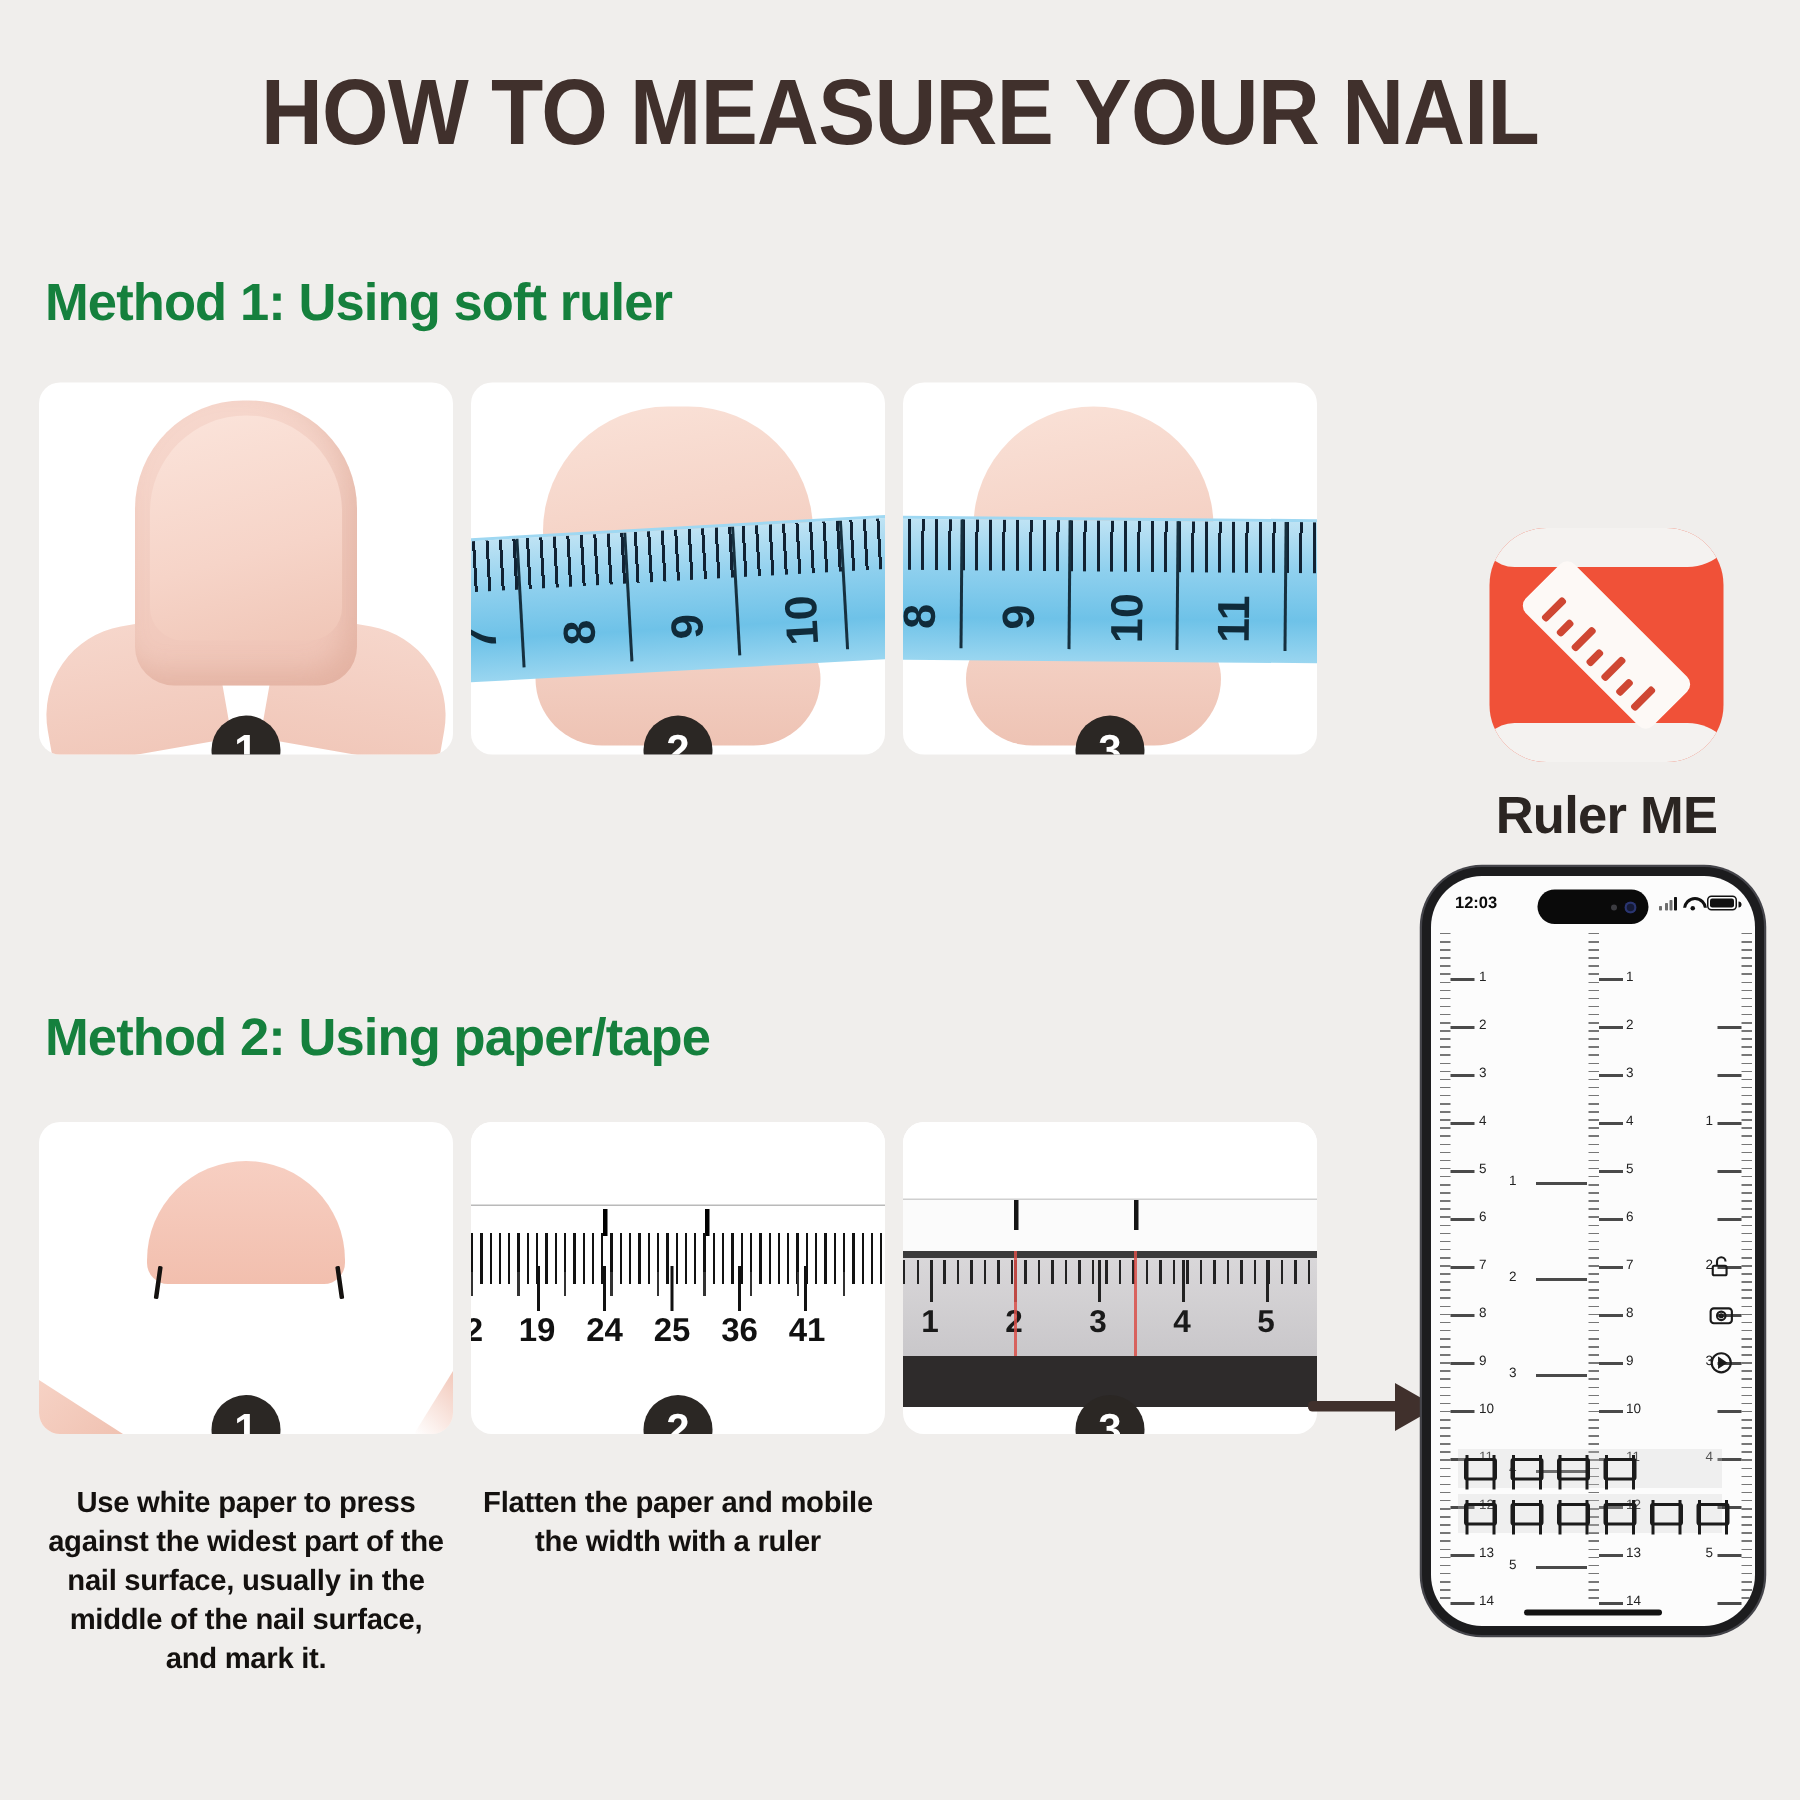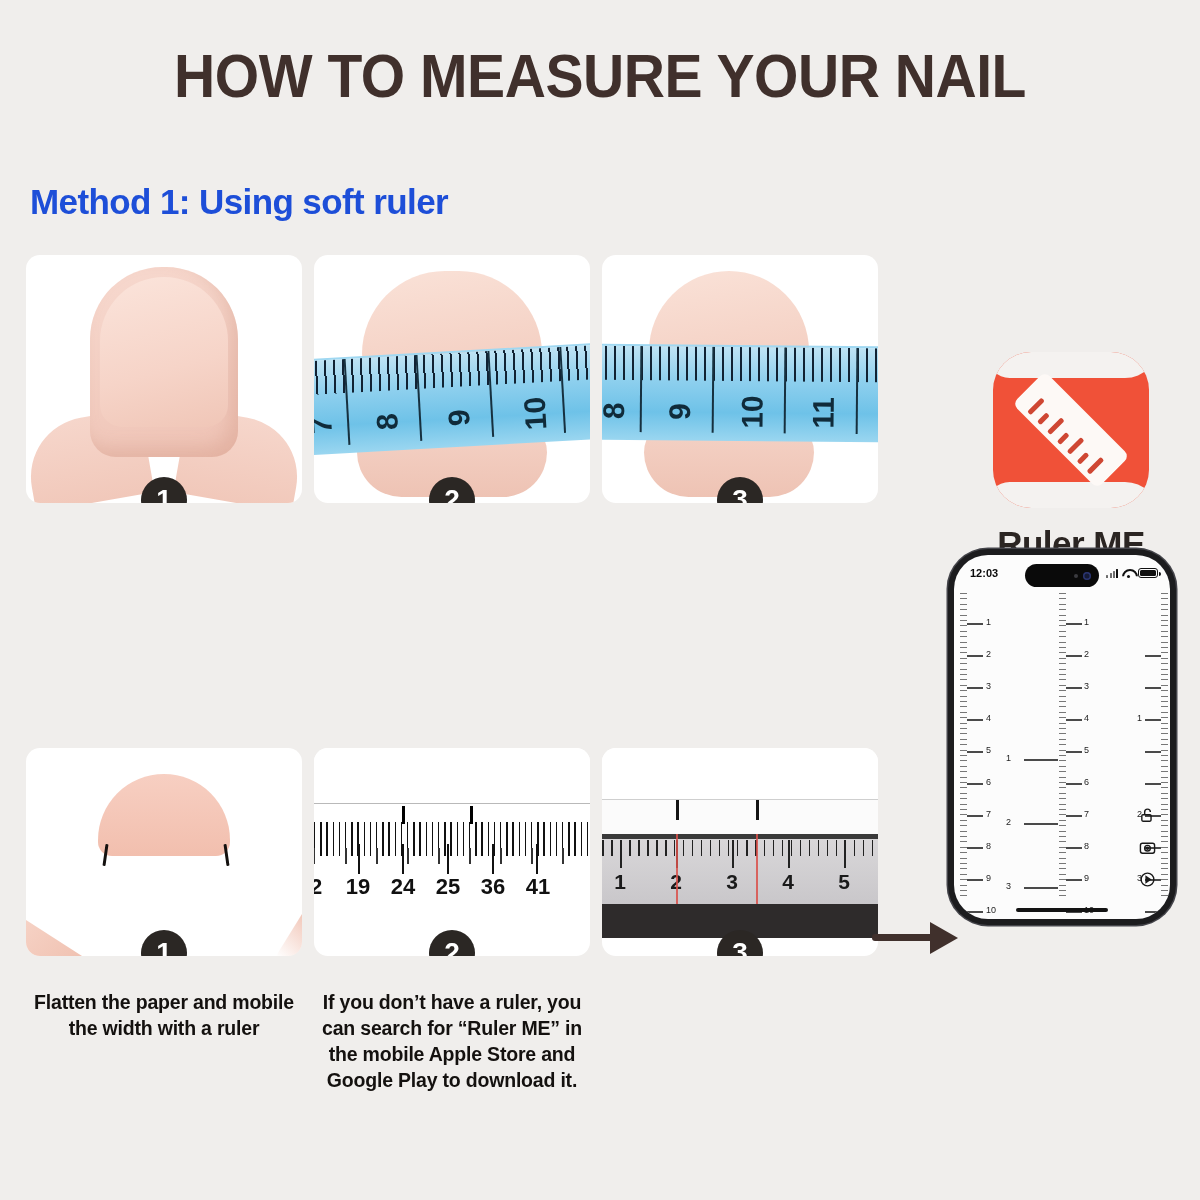--- a/index.html
+++ b/index.html
@@ -18,21 +18,21 @@
     font-size: 62px; font-weight: 700; letter-spacing: -0.5px;
     color: #40302c;
     font-family: "Liberation Sans", sans-serif;
     transform: scaleX(0.92);
     white-space: nowrap;
   }
 
   
   .method-heading {
     position: absolute; left: 30px;
-    font-size: 35px; font-weight: 700; color: #1d4ed8;
+    font-size: 35px; font-weight: 700; color: #15803d;
     letter-spacing: -0.6px;
   }
   #m1-heading { top: 182px; }
   #m2-heading { top: 672px; }
 
   
   .row { position: absolute; left: 26px; width: 850px; }
   #row1 { top: 255px; }
   #row2 { top: 748px; }
   .cards { display: flex; gap: 12px; }
@@ -247,22 +247,22 @@
   .app-icon .ruler i:nth-child(7) { top: 100px; }
 
   .app-name {
     position: absolute; left: 930px; top: 524px; width: 282px;
     text-align: center; font-size: 35px; font-weight: 700; color: #2b2522;
     letter-spacing: -0.5px;
   }
 
   
   .phone {
-    position: absolute; left: 948px; top: 549px;
-    width: 228px; height: 376px;
+    position: absolute; left: 948px; top: 578px;
+    width: 228px; height: 512px;
     background: #1c1c1e;
     border-radius: 40px;
     padding: 6px;
     box-shadow: 0 0 0 1.5px #44444a;
   }
   .phone .screen {
     position: relative; width: 100%; height: 100%;
     background: #fcfcfc; border-radius: 34px; overflow: hidden;
   }
   .island {
@@ -387,20 +387,21 @@
         </div>
         <div class="badge">3</div>
       </div>
 
     </div>
 
     <div class="captions">
     </div>
   </div>
 
+  <div class="method-heading" id="m2-heading">Method 2: Using paper/tape</div>
 
   <div class="row" id="row2">
     <div class="cards">
 
       <div class="card">
         <div class="photo">
           <div class="nail-arc"></div>
           <div class="mark" id="m2c1-mark-l"></div>
           <div class="mark" id="m2c1-mark-r"></div>
           <div class="corner-skin-l"></div>
@@ -452,22 +453,22 @@
           <span class="redline" style="left:74px"></span>
           <span class="redline" style="left:154px"></span>
           <div class="mr-base"></div>
         </div>
         <div class="badge">3</div>
       </div>
 
     </div>
 
     <div class="captions">
+      <div class="caption">Use white paper to press against the widest part of the nail surface, usually in the middle of the nail surface, and mark it.</div>
       <div class="caption">Flatten the paper and mobile the width with a ruler</div>
-      <div class="caption">If you don’t have a ruler, you can search for “Ruler ME” in the mobile Apple Store and Google Play to download it.</div>
     </div>
   </div>
 
   <div class="arrow">
     <div class="shaft"></div>
     <div class="head"></div>
   </div>
 
   <div class="app-icon">
     <div class="wave-t"></div>

